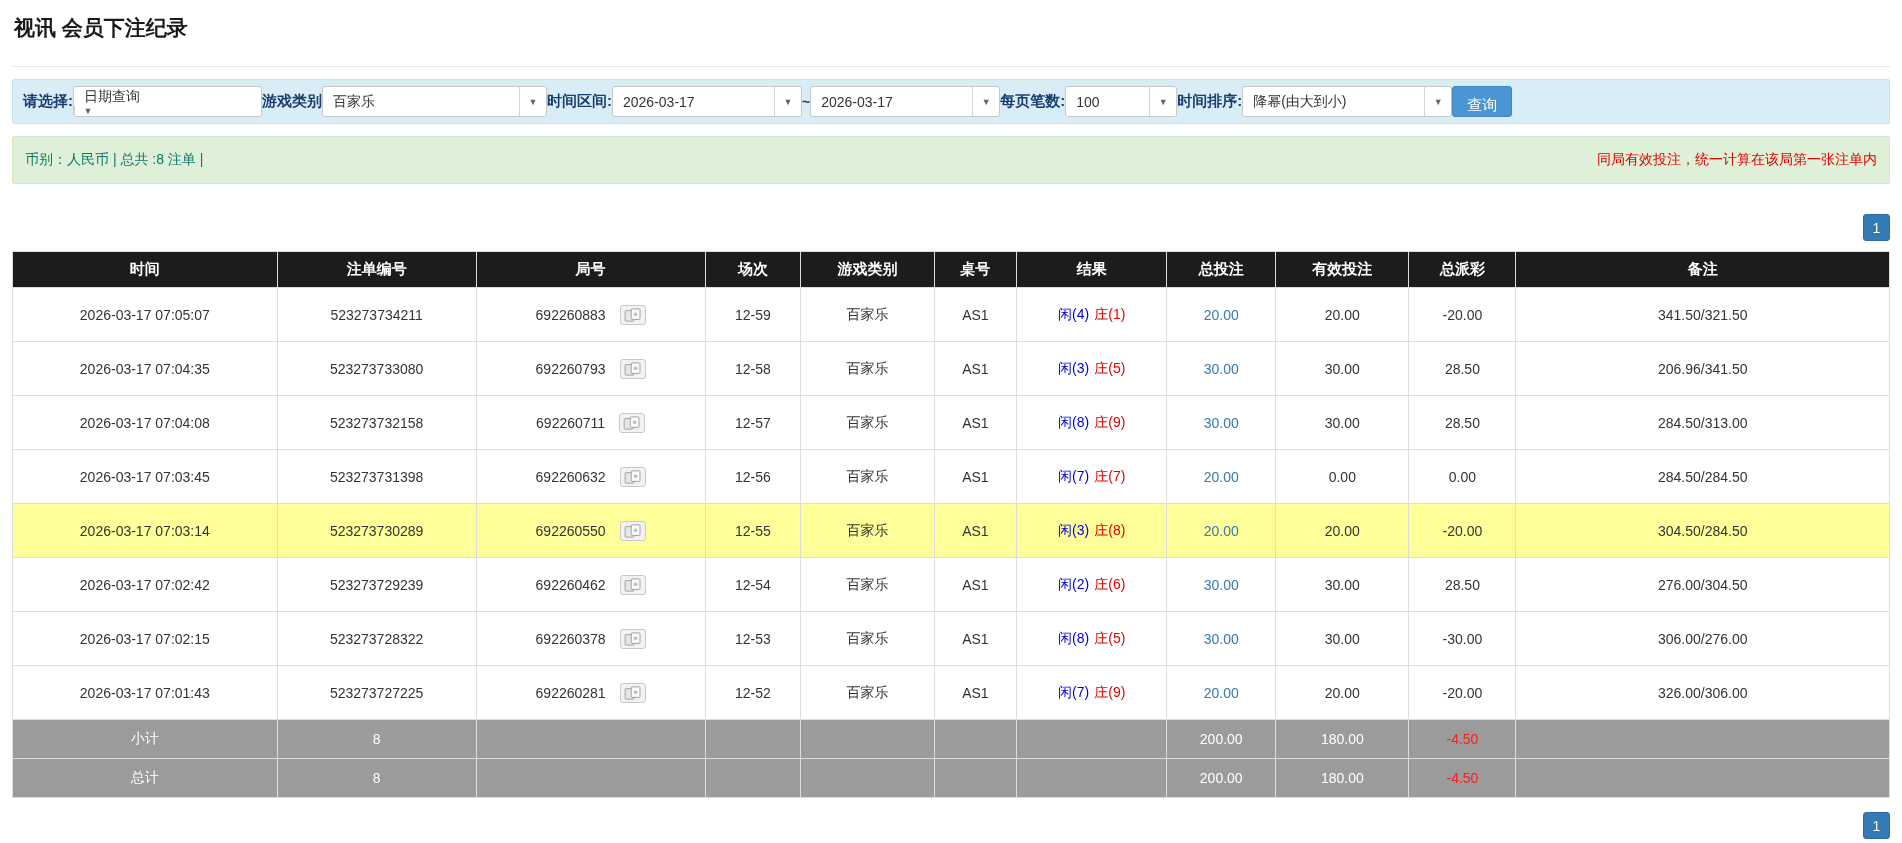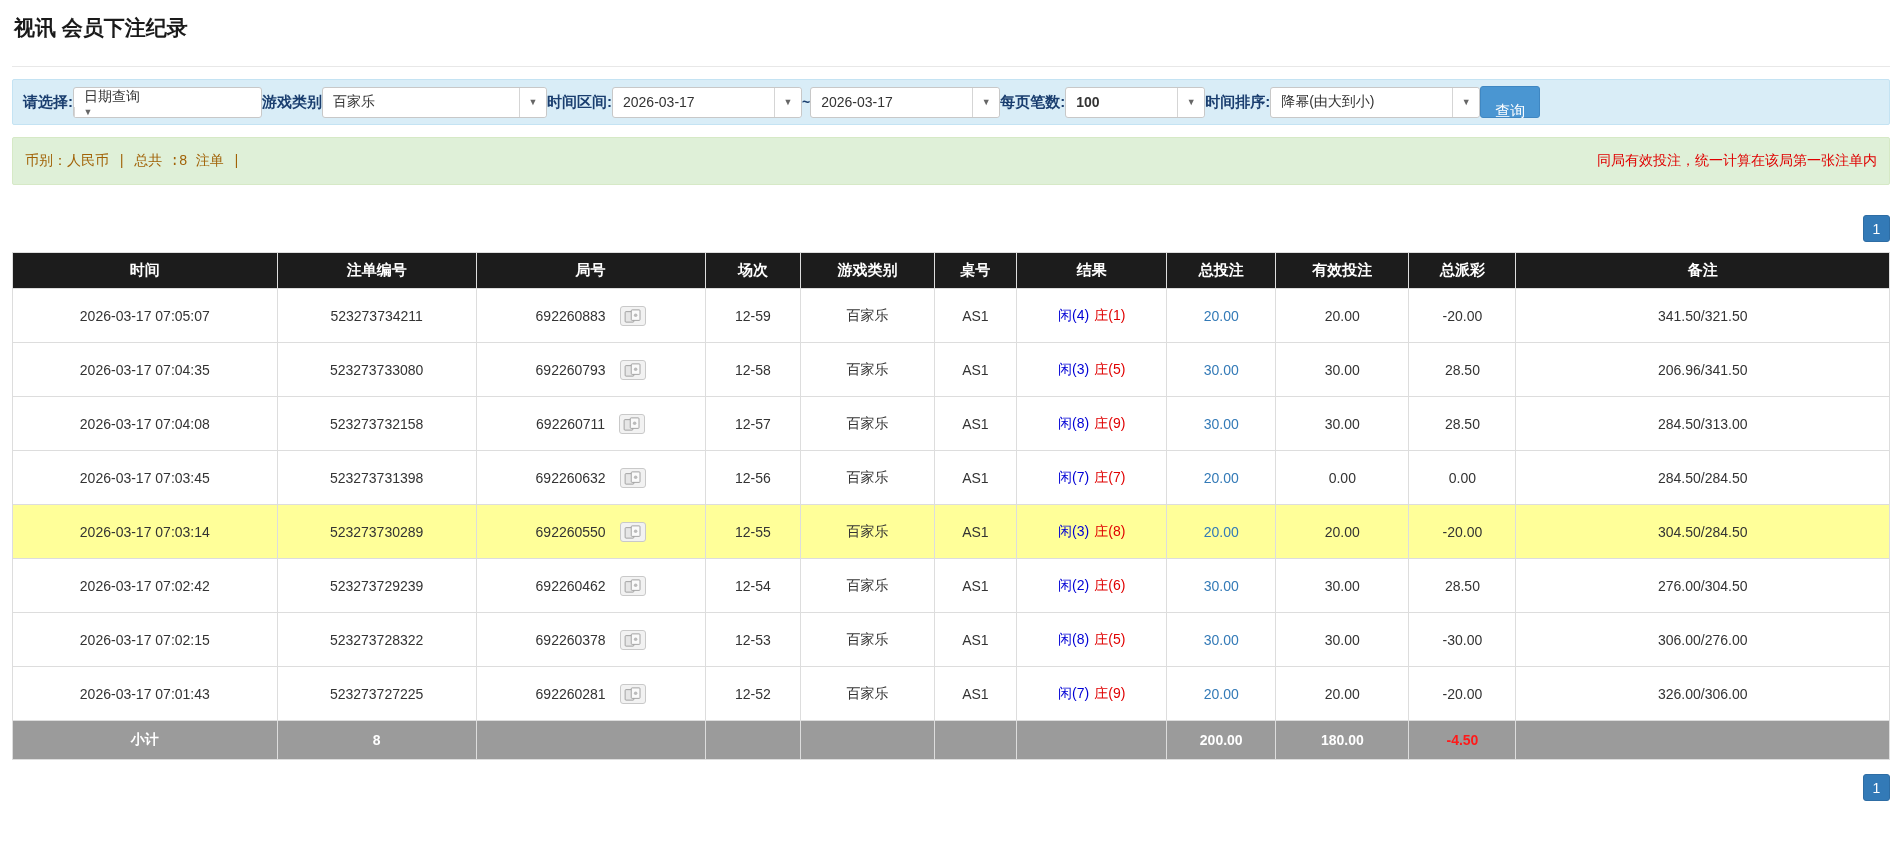--- a/index.html
+++ b/index.html
@@ -57,47 +57,47 @@
     align-items: center;
     justify-content: center;
     color: #666;
     font-size: 9px;
     background: #fff;
     border-radius: 0 3px 3px 0;
   }
   .w-sel1 { width: 189px; flex-direction: column; }
   .w-sel2 { width: 225px; }
   .w-date { width: 190px; }
-  .w-size { width: 140px; font-weight: bold; }
+  .w-size { width: 112px; }
   .w-sort { width: 210px; }
   .btn-search {
     background: #4a96d2;
     color: #fff;
     border: 1px solid #3f87c2;
     border-radius: 3px;
     height: 31px;
-    padding: 15px 14px;
+    padding: 9px 14px;
     font-size: 15px;
     cursor: pointer;
     font-family: inherit;
   }
 
   
   .summary-bar {
     margin-top: 12px;
     background: #dff0d8;
     border: 1px solid #d6e9c6;
     border-radius: 2px;
     padding: 14px 12px;
     display: flex;
     justify-content: space-between;
     align-items: center;
     font-size: 14px;
   }
-  .summary-left { color: #a16207; font-family: Liberation Mono, monospace; }
+  .summary-left { color: #0f766e; }
   .summary-right { color: #e00000; }
 
   
   .pager { display: flex; justify-content: flex-end; }
   .pager-top { margin: 30px 0 10px; }
   .pager-bottom { margin-top: 14px; }
   .page-btn {
     background: #337ab7;
     border: 1px solid #2e6da4;
     color: #fff;
@@ -128,21 +128,21 @@
     text-align: center;
     font-size: 14px;
     color: #333;
     background: #fff;
     overflow: hidden;
   }
   tr.highlight td { background: #ffff99; }
   tr.total-row td {
     background: #9b9b9b;
     color: #fff;
-    font-weight: bold;
+    font-weight: normal;
     height: 39px;
   }
   .neg { color: #ff0000; }
   tr.total-row td.neg { color: #ff1a1a; }
   .link-blue { color: #337ab7; cursor: pointer; }
   .player { color: #0000d5; margin-right: 5px; }
   .banker { color: #e00000; }
 
   .round-cell { display: flex; align-items: center; justify-content: center; gap: 14px; }
   .cards-icon {
@@ -450,20 +450,33 @@
         <td></td>
         <td></td>
         <td></td>
         <td></td>
         <td>200.00</td>
         <td>180.00</td>
         <td class="neg">-4.50</td>
         <td></td>
       </tr>
 
+      <tr class="total-row">
+        <td>总计</td>
+        <td>8</td>
+        <td></td>
+        <td></td>
+        <td></td>
+        <td></td>
+        <td></td>
+        <td>200.00</td>
+        <td>180.00</td>
+        <td class="neg">-4.50</td>
+        <td></td>
+      </tr>
 
     </tbody>
   </table>
 
   <div class="pager pager-bottom">
     <span class="page-btn">1</span>
   </div>
 
 </div>
 

